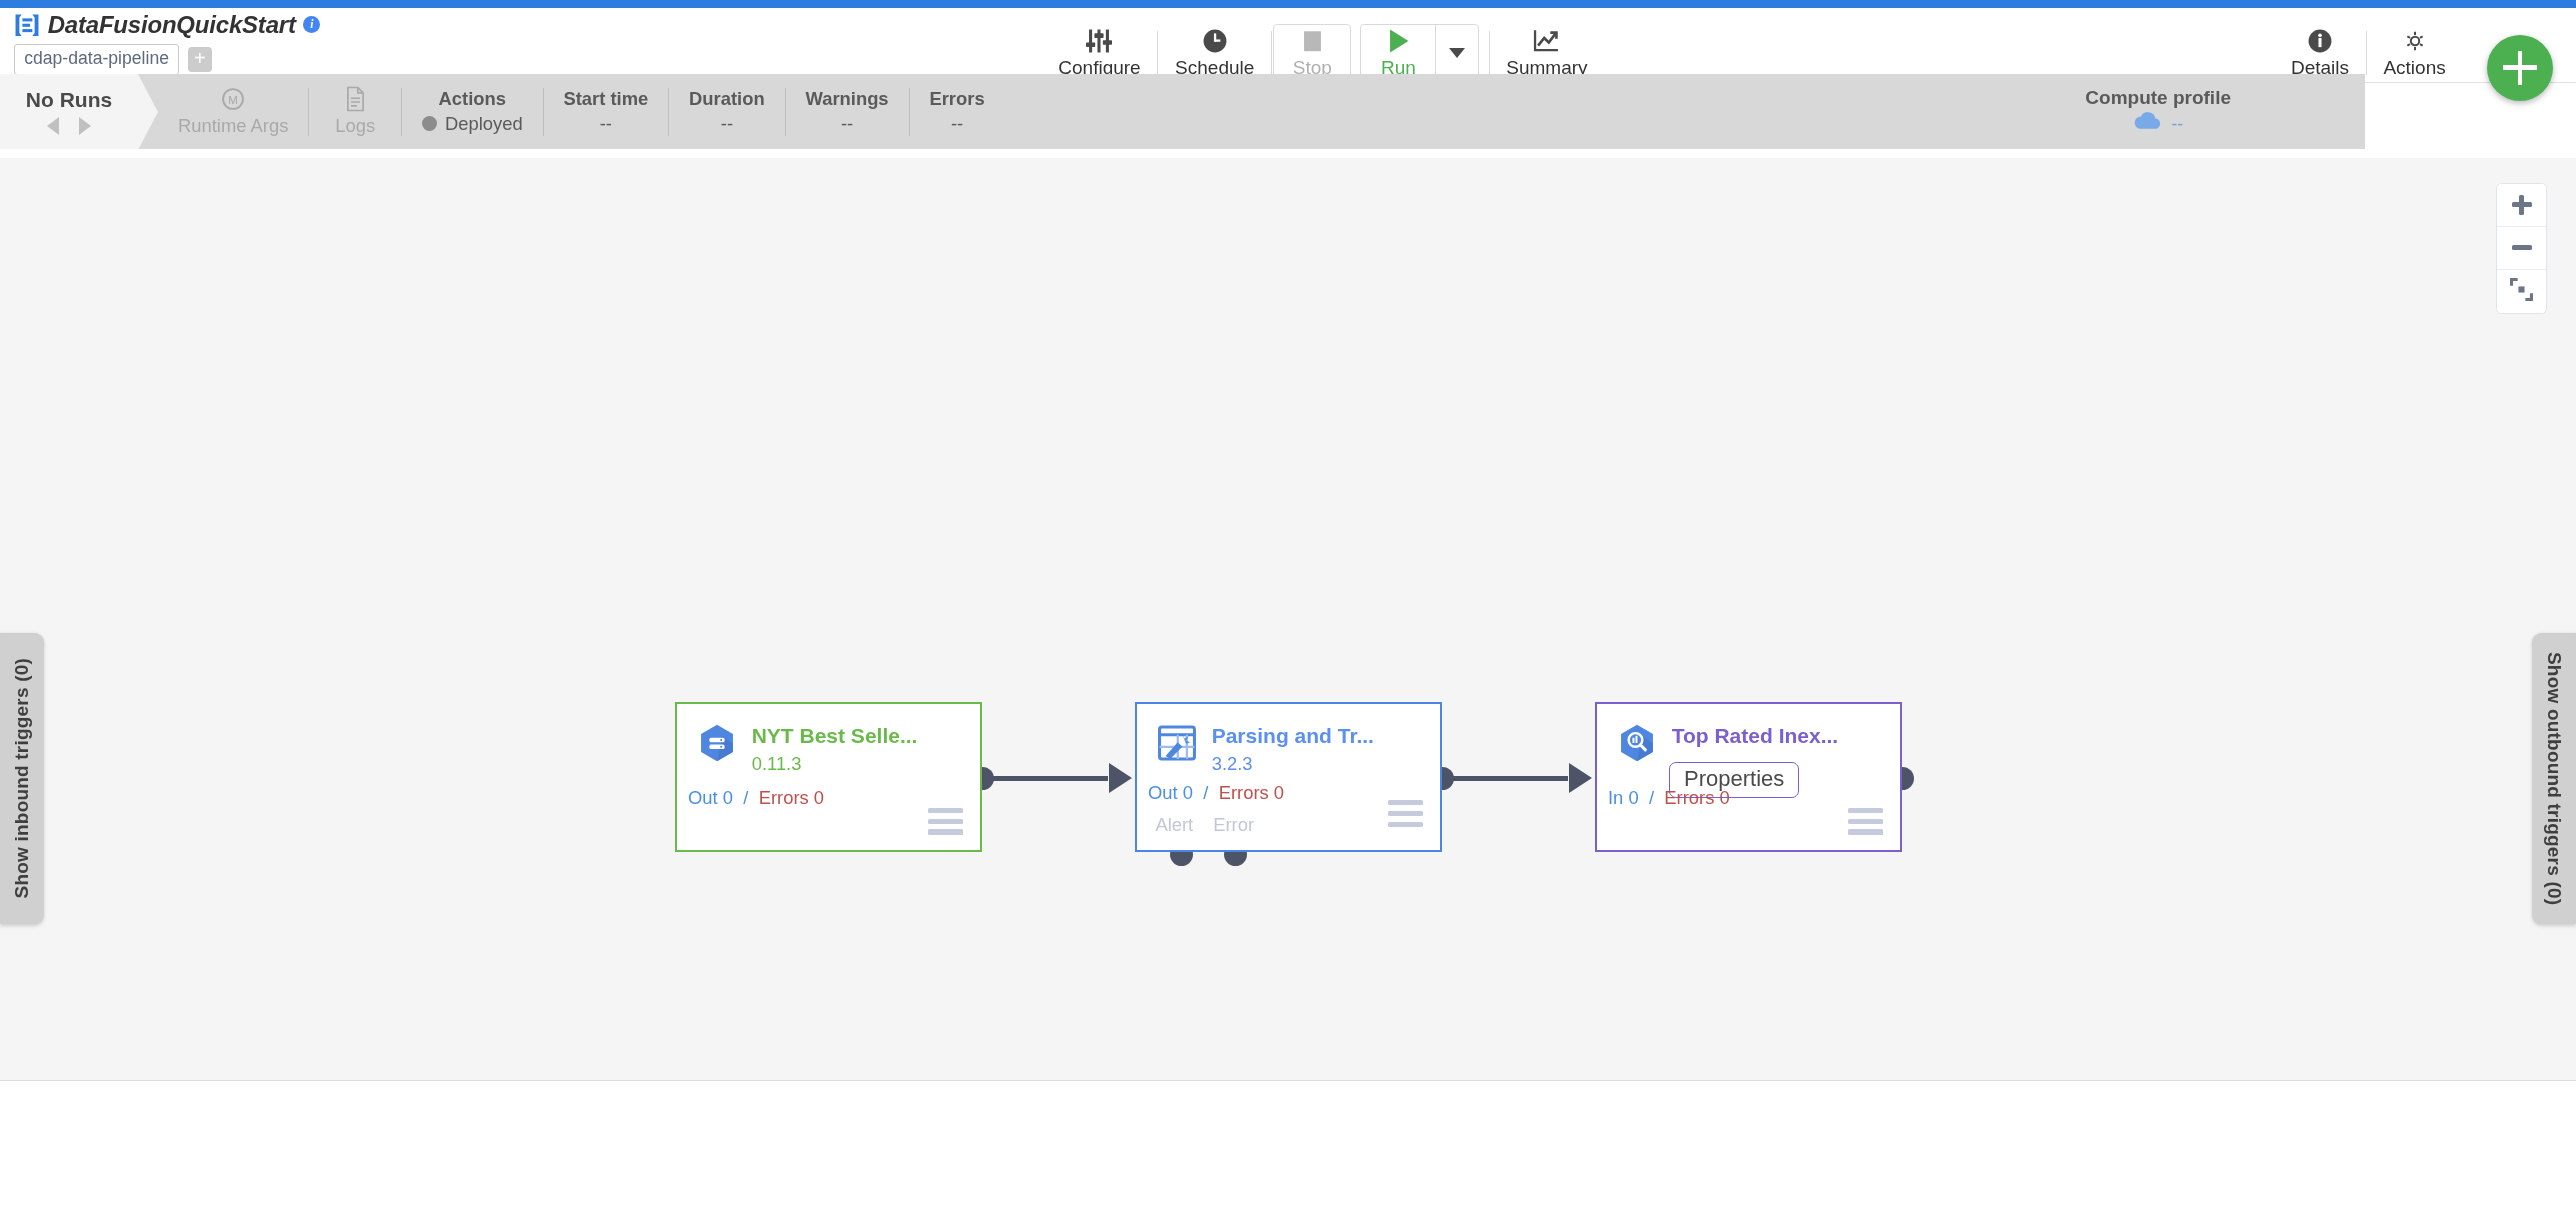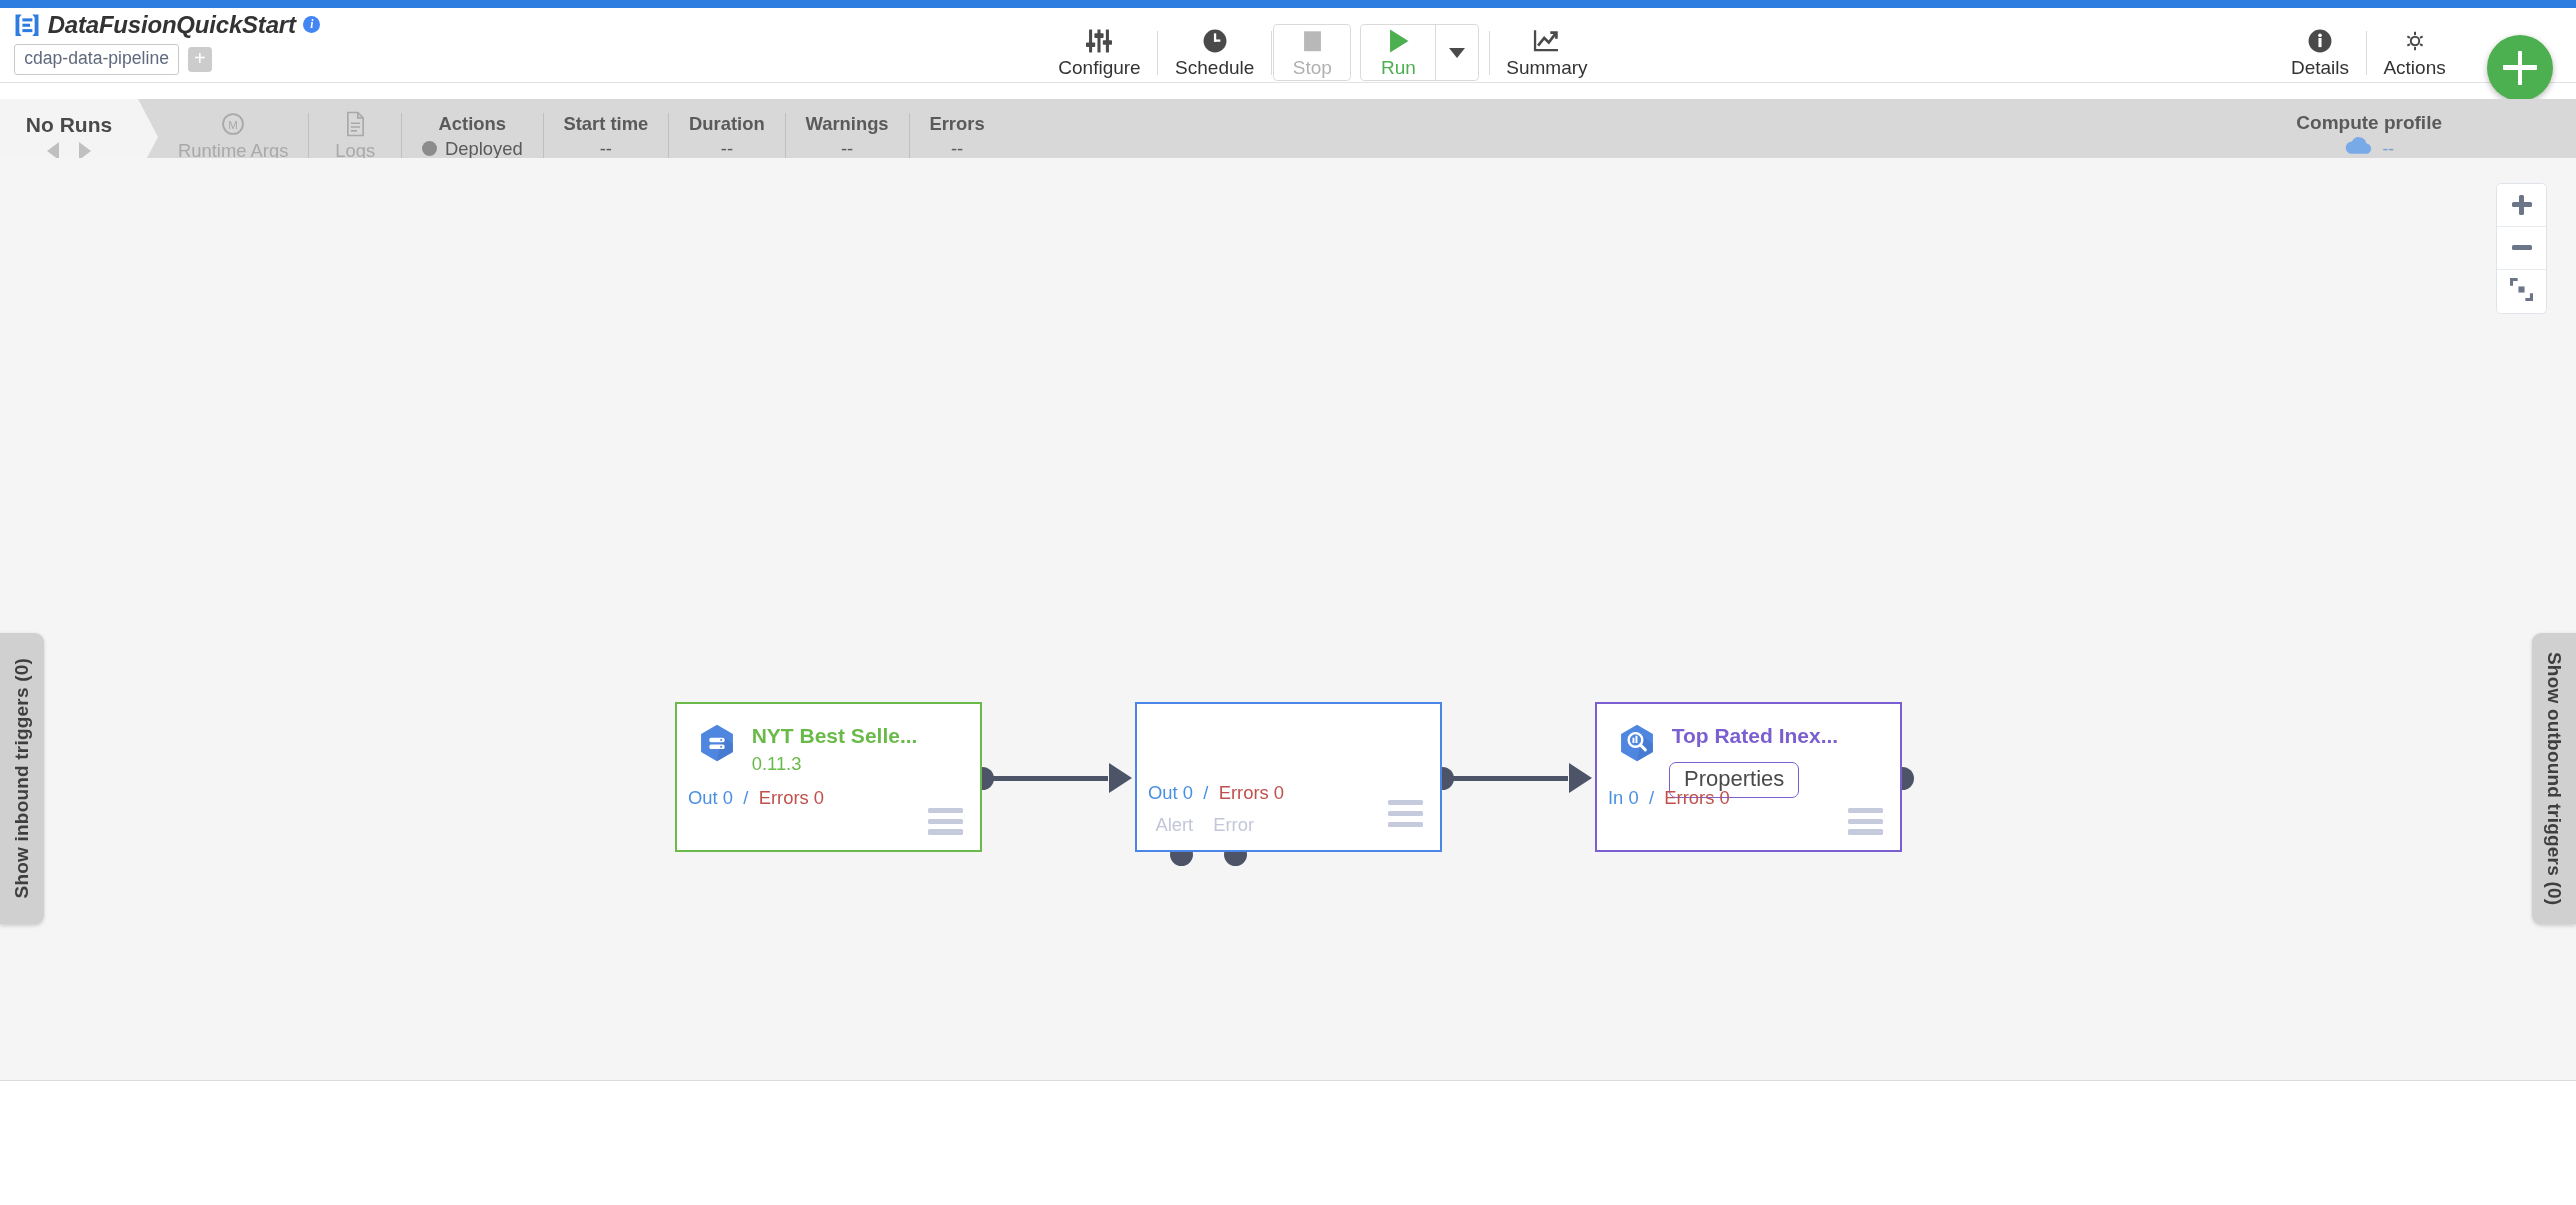--- a/index.html
+++ b/index.html
@@ -86,21 +86,21 @@
   }
   .fab-plus { position:relative; width:34px; height:34px; }
   .fab-plus:before, .fab-plus:after {
     content:""; position:absolute; background:#fff; border-radius:0.8px;
   }
   .fab-plus:before { left:0; top:14.6px; width:34px; height:4.6px; }
   .fab-plus:after { top:0; left:14.6px; height:34px; width:4.6px; }
 
   
   .runbar {
-    position:absolute; left:0; top:99px; width:2576px; height:75px;
+    position:absolute; left:0; top:74px; width:2365px; height:75px;
     background:#d8d8d8;
   }
   .noruns {
     position:absolute; left:0; top:0; width:138px; height:75px;
     background:#f4f4f4; display:flex; flex-direction:column;
     align-items:center; justify-content:center; gap:1.5px;
   }
   .noruns-arrow {
     position:absolute; left:138px; top:0; width:0; height:0;
     border-top:38px solid transparent; border-bottom:38px solid transparent;
@@ -522,20 +522,36 @@
         <span class="m-err"><span>Errors</span>&nbsp;<span>0</span></span>
       </div>
       <div class="hamburger">
           <i></i>
           <i></i>
           <i></i>
         </div>
     </div>
 
     <div class="node n2">
+      <div class="node-head">
+        <span class="node-icon">
+          <svg width="44" height="44" viewBox="0 0 58 58">
+            <rect x="6" y="8" width="46" height="42" rx="3" fill="none" stroke="#4e86e0" stroke-width="4"></rect>
+            <path d="M6 18 h46" stroke="#4e86e0" stroke-width="4"></path>
+            <path d="M30 18 v32 M42 18 v32" stroke="#9dbdf0" stroke-width="3"></path>
+            <path d="M6 34 h46" stroke="#9dbdf0" stroke-width="3"></path>
+            <path d="M14 46 L30 28 L36 34 L20 50 Z" fill="#4e86e0"></path>
+            <path d="M36 18 l3 5 l5 -3 l-3 6 l6 2 l-6 2" fill="#4e86e0" opacity=".9"></path>
+          </svg>
+        </span>
+        <span class="node-titles">
+          <span class="node-name">Parsing and Tr...</span>
+          <div class="node-ver">3.2.3</div>
+        </span>
+      </div>
       <div class="node-metrics">
         <span class="m-out"><span>Out</span>&nbsp;<span>0</span></span>
         <span class="m-sep">&nbsp;<span>/</span>&nbsp;</span>
         <span class="m-err"><span>Errors</span>&nbsp;<span>0</span></span>
       </div>
       <div class="node-ports-labels">
         <span>Alert</span>
         <span>Error</span>
       </div>
       <div class="hamburger">

